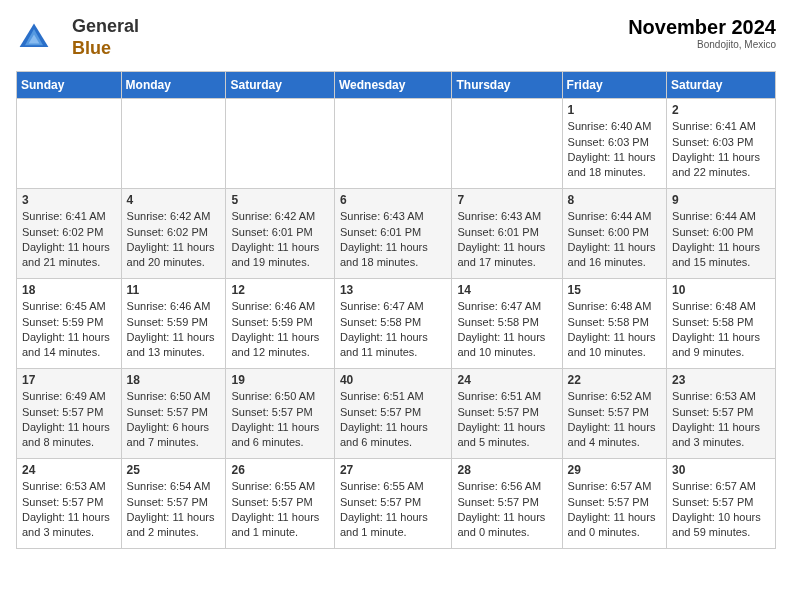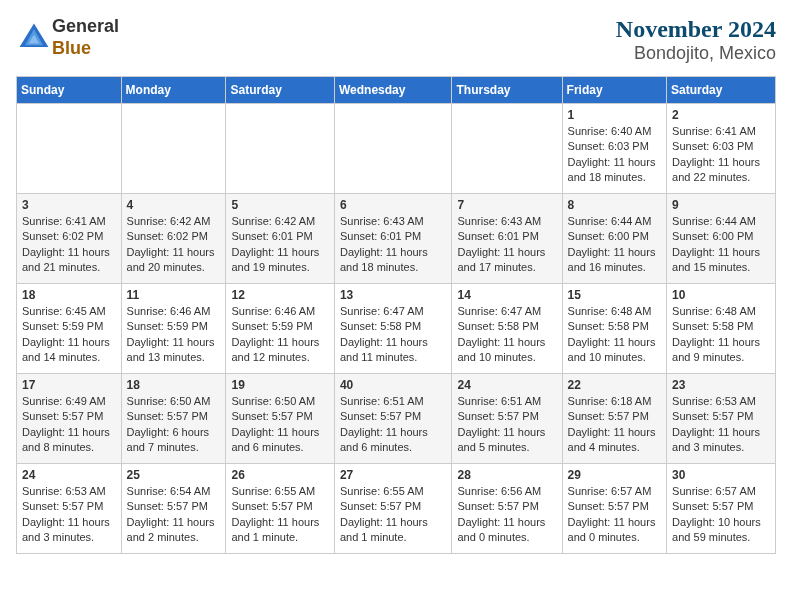--- a/index.html
+++ b/index.html
@@ -12,44 +12,43 @@
     }
     .header {
       display: flex;
       justify-content: space-between;
       align-items: flex-start;
       margin-bottom: 12px;
     }
     .logo {
       display: flex;
       align-items: center;
-      gap: 0;
+      gap: 20px;
     }
     .logo-text {
       font-size: 18px;
       font-weight: bold;
       line-height: 1.2;
     }
     .logo-general { color: #333; }
     .logo-blue { color: #a16207; }
     .logo-icon {
       width: 36px;
       height: 36px;
     }
     .title-block {
       text-align: right;
     }
     .month-title {
-      font-size: 24px;
+      font-size: 20px;
       font-weight: bold;
-      color: #0c4a6e;
-      font-family: Liberation Serif, serif;
+      color: #000000;
     }
     .location {
-      font-size: 18px;
+      font-size: 10px;
       color: #555;
     }
     table {
       width: 100%;
       border-collapse: collapse;
       font-size: 11px;
     }
     thead tr {
       background-color: #2a6fc9;
       color: white;
@@ -257,21 +256,21 @@
           <div class="day-info">Daylight: 11 hours and 6 minutes.</div>
         </td>
         <td>
           <span class="day-num">24</span>
           <div class="day-info">Sunrise: 6:51 AM</div>
           <div class="day-info">Sunset: 5:57 PM</div>
           <div class="day-info">Daylight: 11 hours and 5 minutes.</div>
         </td>
         <td>
           <span class="day-num">22</span>
-          <div class="day-info">Sunrise: 6:18 AM</div>
+          <div class="day-info">Sunrise: 6:52 AM</div>
           <div class="day-info">Sunset: 5:57 PM</div>
           <div class="day-info">Daylight: 11 hours and 4 minutes.</div>
         </td>
         <td>
           <span class="day-num">23</span>
           <div class="day-info">Sunrise: 6:53 AM</div>
           <div class="day-info">Sunset: 5:57 PM</div>
           <div class="day-info">Daylight: 11 hours and 3 minutes.</div>
         </td>
       </tr>

